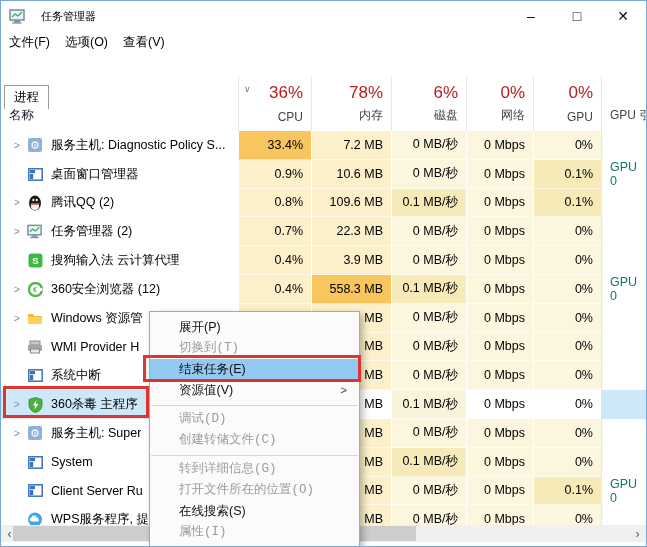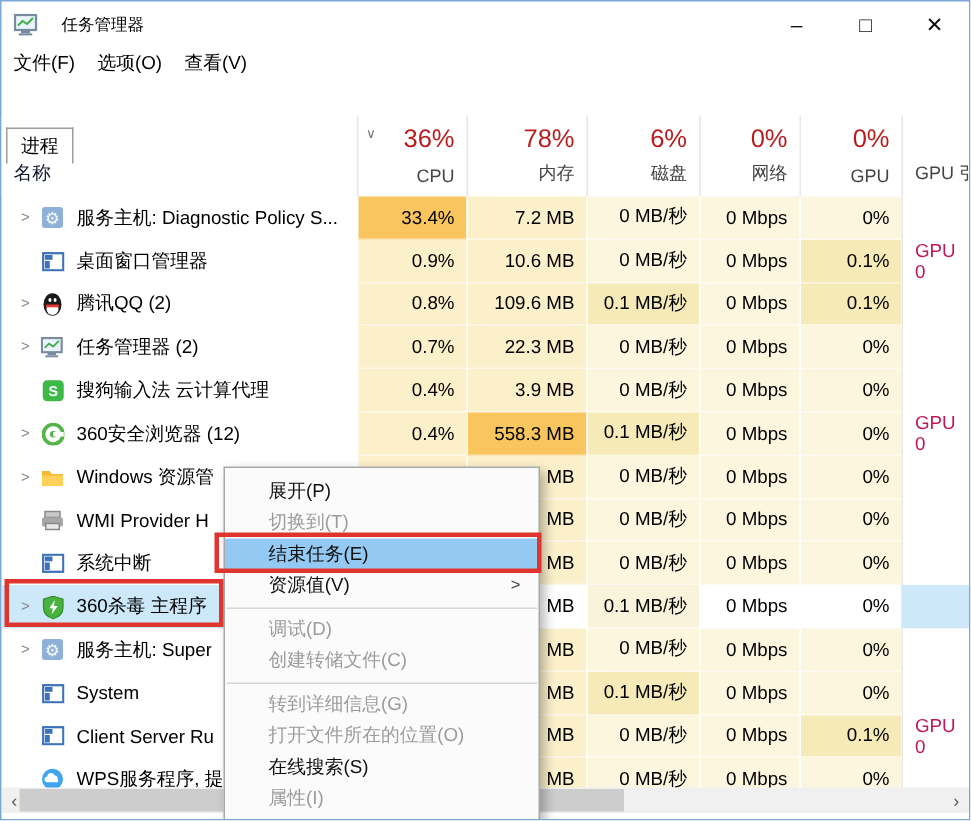--- a/index.html
+++ b/index.html
@@ -41,33 +41,33 @@
   .row{display:flex;height:28.8px;}
   .name-cell{width:237px;display:flex;align-items:center;padding-left:6px;overflow:hidden;}
   .chev{width:20px;flex:0 0 auto;color:#8a8a8a;font-size:10px;text-align:center;}
   .ric{width:16px;height:16px;flex:0 0 auto;display:flex;align-items:center;justify-content:center;}
   .rlabel{margin-left:8px;font-size:12.5px;white-space:nowrap;overflow:hidden;}
   .cell{height:100%;display:flex;align-items:center;justify-content:flex-end;
         padding-right:8px;font-size:12.5px;border-left:1px solid #fff;
         border-bottom:1px solid rgba(255,255,255,.55);}
   .c-cpu{width:73px}.c-mem{width:80px}.c-disk{width:75px}.c-net{width:67px}.c-gpu{width:68px}
   .c-eng{flex:1;justify-content:flex-start;padding-left:8px;background:#fff;
-         border-left:1px solid #e8e8e8;border-bottom:none;color:#be185d;}
+         border-left:1px solid #e8e8e8;border-bottom:none;color:#0f766e;}
   .l0{background:#FDF6DF}.l1{background:#FBF0C9}.l2{background:#F6EAB9}.l3{background:#F9C55E}
   .row.sel .name-cell{background:#CDE8F9;}
   .row.sel .c-eng{background:#CDE8F9;border-left-color:#CDE8F9;}
   .row.sel .l0,.row.sel .l1{background:#fff;}
   .row.sel .l2{background:#FAF3DC;}
   
   .ctx{position:absolute;left:148px;top:310px;width:211px;height:237px;background:#fbfbfb;
        border:1px solid #a8a8a8;box-shadow:3px 3px 7px rgba(0,0,0,.28);z-index:50;padding-top:5px;}
   .ci{height:21px;line-height:21px;padding-left:29px;font-size:12.5px;color:#101010;position:relative;
       white-space:nowrap;}
   .ci.bold{font-weight:normal;}
-  .ci.disabled{color:#9b9b9b;}
+  .ci.disabled{color:#9b9b9b;font-family:Liberation Mono, monospace;}
   .ci.highlighted{background:#93C9F2;}
   .ci .sub{position:absolute;right:12px;top:0;font-size:11px;color:#444;}
   .ctx .sep{height:1px;background:#d6d6d6;margin:4px 1px 3px 1px;}
   
   .redbox{position:absolute;border:3px solid #E0342F;z-index:60;pointer-events:none;}
   .redbox-row{left:2px;top:385px;width:146px;height:32px;}
   .redbox-menu{left:142px;top:354px;width:218px;height:27px;}
   
   .hscroll{position:absolute;left:0;right:0;top:524px;height:17px;background:#f0f0f0;z-index:10;}
   .sb-arrow{position:absolute;top:0;width:17px;height:17px;display:flex;align-items:center;

